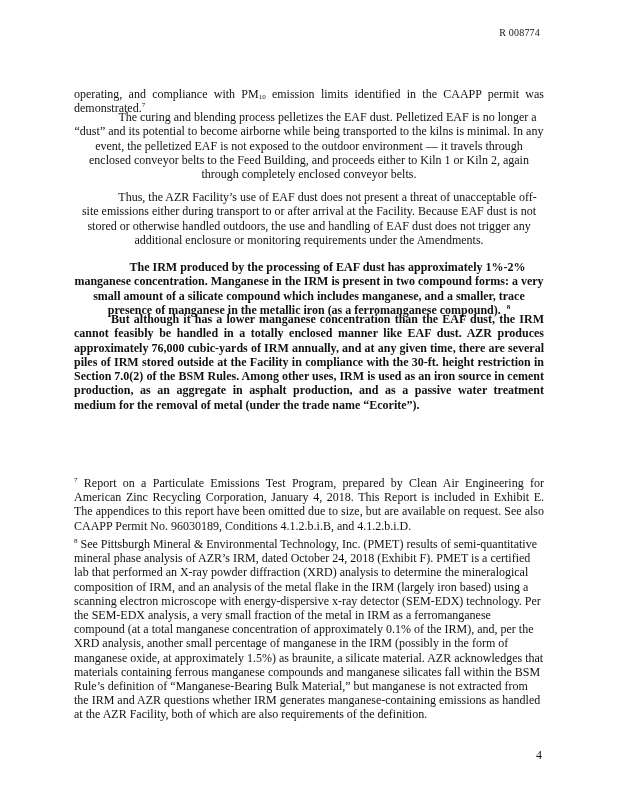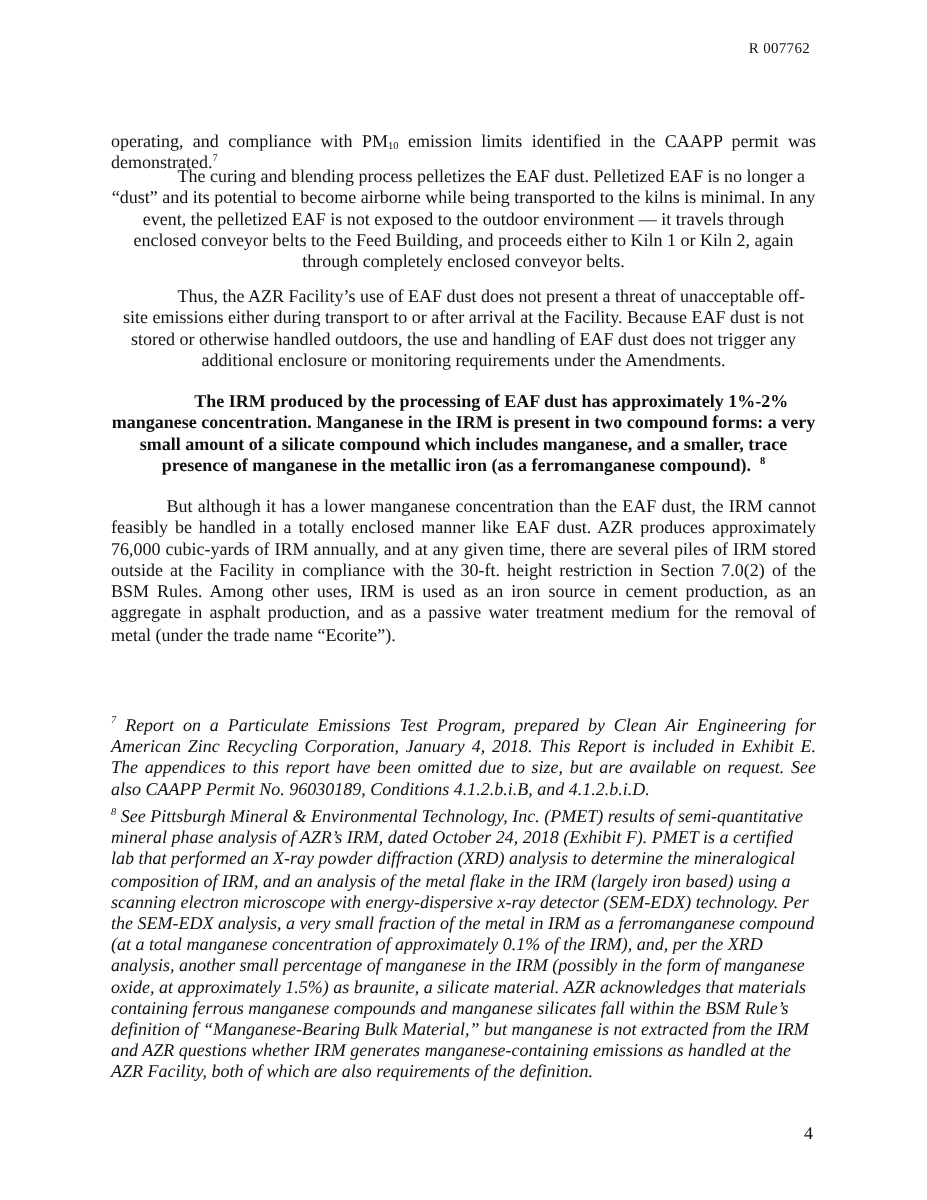--- a/index.html
+++ b/index.html
@@ -15,33 +15,33 @@
   .body-text {
     position: absolute; left: 74px; width: 470px;
     font-size: 12px; line-height: 14.3px; margin-top: 12px;
   }
   .p1 { top: 75px; text-align: justify; }
   .para { position: absolute; left: 74px; width: 470px; font-size: 12px; line-height: 14.3px; }
   .indent { text-indent: 37px; text-align: center; }
   .p2 { top: 110px; }
   .p3 { top: 190px; }
   .p4 { top: 260px; font-weight: bold; }
-  .p5 { top: 330px; }
+  .p5 { top: 312px; font-weight: bold; }
   .just { text-align: justify; }
   sup { font-size: 7px; line-height: 0; vertical-align: 5px; }
   sub { font-size: 7px; line-height: 0; vertical-align: -1px; }
-  .fn { position: absolute; left: 74px; width: 470px; font-size: 12px; line-height: 14.2px; font-style: italic; }
+  .fn { position: absolute; left: 74px; width: 470px; font-size: 12px; line-height: 14.2px; }
   .fn7 { top: 476px; }
   .fn8 { top: 537px; }
   .pageno { position: absolute; top: 748px; left: 536px; font-size: 12px; }
 </style>
 </head>
 <body>
 
-<div class="bates">R 007762</div>
+<div class="bates">R 008774</div>
 
 <div class="body-text p1 just"><span>operating, and compliance with PM</span><sub>10</sub><span> emission limits identified in the CAAPP permit was demonstrated.</span><sup>7</sup></div>
 
 <div class="para p2 indent">The curing and blending process pelletizes the EAF dust. Pelletized EAF is no longer a “dust” and its potential to become airborne while being transported to the kilns is minimal. In any event, the pelletized EAF is not exposed to the outdoor environment — it travels through enclosed conveyor belts to the Feed Building, and proceeds either to Kiln 1 or Kiln 2, again through completely enclosed conveyor belts.</div>
 
 <div class="para p3 indent">Thus, the AZR Facility’s use of EAF dust does not present a threat of unacceptable off-site emissions either during transport to or after arrival at the Facility. Because EAF dust is not stored or otherwise handled outdoors, the use and handling of EAF dust does not trigger any additional enclosure or monitoring requirements under the Amendments.</div>
 
 <div class="para p4 indent"><span>The IRM produced by the processing of EAF dust has approximately 1%-2% manganese concentration. Manganese in the IRM is present in two compound forms: a very small amount of a silicate compound which includes manganese, and a smaller, trace presence of manganese in the metallic iron (as a ferromanganese compound).</span>&nbsp; <sup>8</sup></div>
 
 <div class="para p5 indent just">But although it has a lower manganese concentration than the EAF dust, the IRM cannot feasibly be handled in a totally enclosed manner like EAF dust. AZR produces approximately 76,000 cubic-yards of IRM annually, and at any given time, there are several piles of IRM stored outside at the Facility in compliance with the 30-ft. height restriction in Section 7.0(2) of the BSM Rules. Among other uses, IRM is used as an iron source in cement production, as an aggregate in asphalt production, and as a passive water treatment medium for the removal of metal (under the trade name “Ecorite”).</div>

